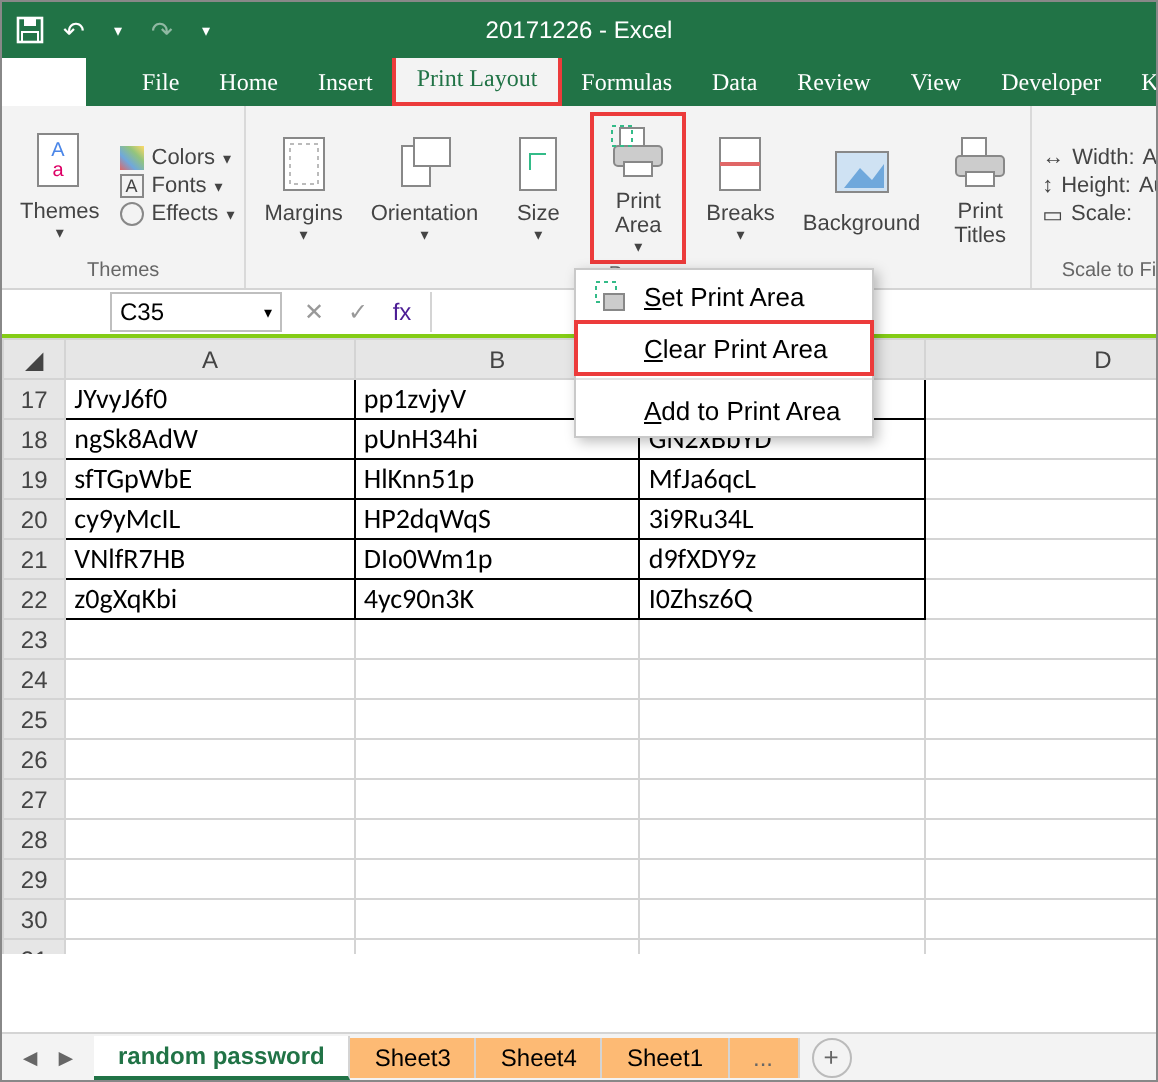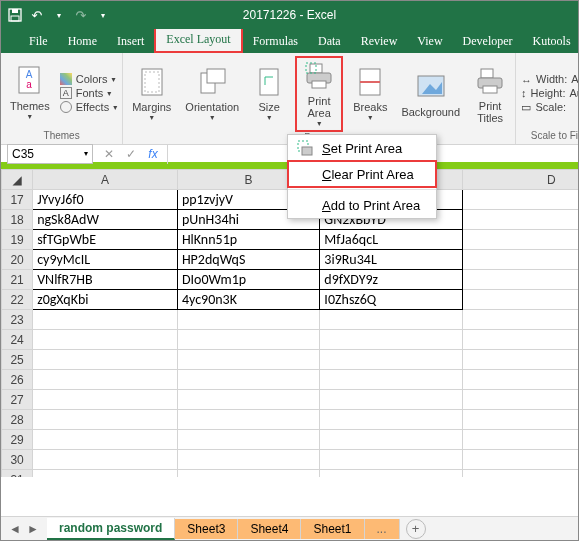--- a/index.html
+++ b/index.html
@@ -1,38 +1,38 @@
 <!DOCTYPE html>
 <html><head>
 <meta charset="utf-8">
 <style>
   * { box-sizing: border-box; font-family: "Segoe UI", Tahoma, sans-serif; }
   body { margin: 0; background: #fff; width: 579px; height: 541px; overflow: hidden; position: relative; border: 1px solid #888;}
   .titlebar { height: 28px; background: #217346; color: #fff; display: flex; align-items: center; padding: 0 6px; font-size: 12px; position: relative;}
   .qat { display: flex; gap: 6px; align-items: center; }
   .qat-icon { width: 16px; height: 16px; display: flex; align-items: center; justify-content: center; font-size: 13px; color: #fff; }
   .win-title { position: absolute; left: 0; right: 0; text-align: center; font-weight: 400; }
-  .tabs { height: 24px; background: #217346; display: flex; align-items: flex-end; padding-left: 18px; font-size: 12px; }
+  .tabs { height: 24px; background: #217346; display: flex; align-items: flex-end; padding-left: 18px; font-size: 12px; margin-left: 42px; }
   .tab { padding: 4px 10px 4px 10px; color: #fff; cursor: pointer; font-family: "Segoe UI"; white-space: nowrap;}
   .tab.active { background: #f3f3f3; color: #217346; }
   .highlight-box { border: 2px solid #ec3b3b; }
   .ribbon { height: 92px; background: #f3f3f3; border-bottom: 1px solid #d4d4d4; display: flex; font-size: 11px; color: #444; overflow:hidden;}
   .rg { border-right: 1px solid #d9d9d9; display: flex; flex-direction: column; align-items: center; justify-content: flex-start; padding: 3px 5px 0 5px; position:relative;}
   .rg-body { display:flex; align-items:center; gap:6px; flex:1;}
   .rg-label { font-size: 10px; color: #666; text-align:center; height:14px;}
   .big-btn { display: flex; flex-direction: column; align-items: center; justify-content: flex-start; padding: 2px 4px; cursor:pointer; font-size:11px; text-align:center; line-height:1.1;}
   .big-icon { width: 32px; height: 32px; margin-bottom:3px; display:flex; align-items:center; justify-content:center; }
   .drop-arrow { font-size: 8px; line-height:1; margin-top:1px;}
   .themes-sub { display:flex; flex-direction:column; gap:0px; font-size:11px;}
   .themes-line { display:flex; align-items:center; gap:4px; padding:1px 0;}
   .mini-swatch {width:12px;height:12px;}
   .scale-col { display:flex; flex-direction:column; gap:2px; font-size:11px;}
   .scale-line{display:flex; align-items:center; gap:4px; white-space:nowrap;}
 
-  .name-row { height: 24px; border-bottom: 7px solid #84cc16; display:flex; align-items:center; font-size:12px;}
+  .name-row { height: 24px; border-bottom: 2px solid #84cc16; display:flex; align-items:center; font-size:12px;padding-left:48px;}
   .name-box { width: 86px; height:20px; border:1px solid #bfbfbf; margin-left:6px; display:flex; align-items:center; padding:0 4px; justify-content:space-between; background:#fff;}
   .fx-area { display:flex; align-items:center; gap:6px; margin-left:8px; color:#888;}
   .fx-btn {width:16px; text-align:center; color:#999;}
   .formula-bar { flex:1; height:20px; border-left:1px solid #d4d4d4; margin-left:6px; padding-left:6px;}
 
   .grid-wrap { position:relative; height: 308px; overflow:hidden; font-size:14px; color:#000;}
   table.sheet { border-collapse: collapse; table-layout: fixed; width: 640px;}
   table.sheet th, table.sheet td { border: 1px solid #d4d4d4; padding: 0 4px; height:20px; text-align:left; font-weight:400; overflow:hidden; white-space:nowrap;}
   table.sheet th { background:#e6e6e6; text-align:center; font-size:12px; color:#444;}
   table.sheet th.rowh { width:28px; text-align:center;}
@@ -72,21 +72,21 @@
     <span class="qat-icon" style="opacity:.5">↷</span>
     <span class="qat-icon drop-arrow">▾</span>
   </div>
   <div class="win-title">20171226 - Excel</div>
 </div>
 
 <div class="tabs">
   <div class="tab">File</div>
   <div class="tab">Home</div>
   <div class="tab">Insert</div>
-  <div class="tab active highlight-box">Excel Layout</div>
+  <div class="tab active highlight-box">Print Layout</div>
   <div class="tab">Formulas</div>
   <div class="tab">Data</div>
   <div class="tab">Review</div>
   <div class="tab">View</div>
   <div class="tab">Developer</div>
   <div class="tab">Kutools</div>
   <div class="tab">K</div>
 </div>
 
 <div class="ribbon">
@@ -249,21 +249,21 @@
 </div>
 
 <div class="name-row">
   <div class="name-box">
     <span>C35</span>
     <span class="drop-arrow">▾</span>
   </div>
   <div class="fx-area">
     <span class="fx-btn">✕</span>
     <span class="fx-btn">✓</span>
-    <span class="fx-btn" style="font-style:italic;color:#3b82f6">fx</span>
+    <span class="fx-btn" style="color:#4c1d95">fx</span>
   </div>
   <div class="formula-bar"></div>
 </div>
 
 <div class="grid-wrap">
   <table class="sheet">
     <colgroup>
         <col style="width:28px">
         <col class="col-A">
         <col class="col-B">

